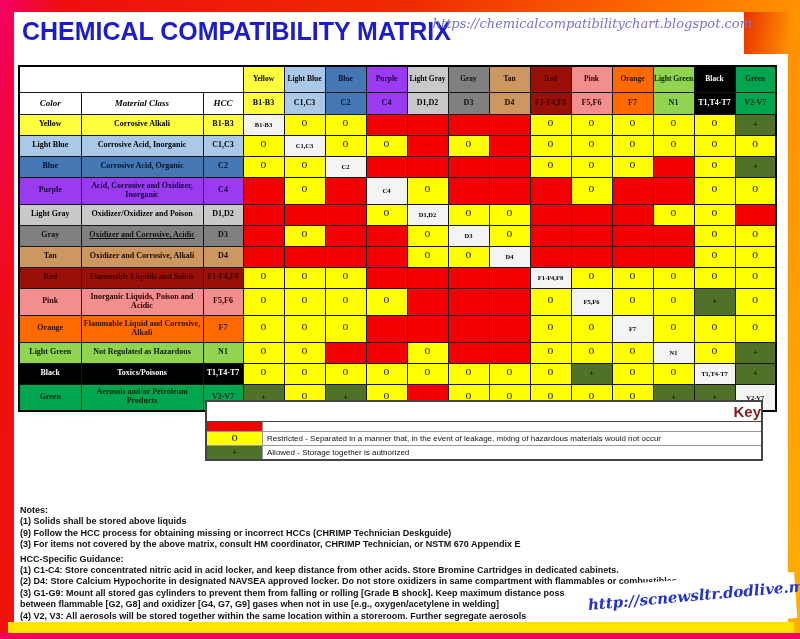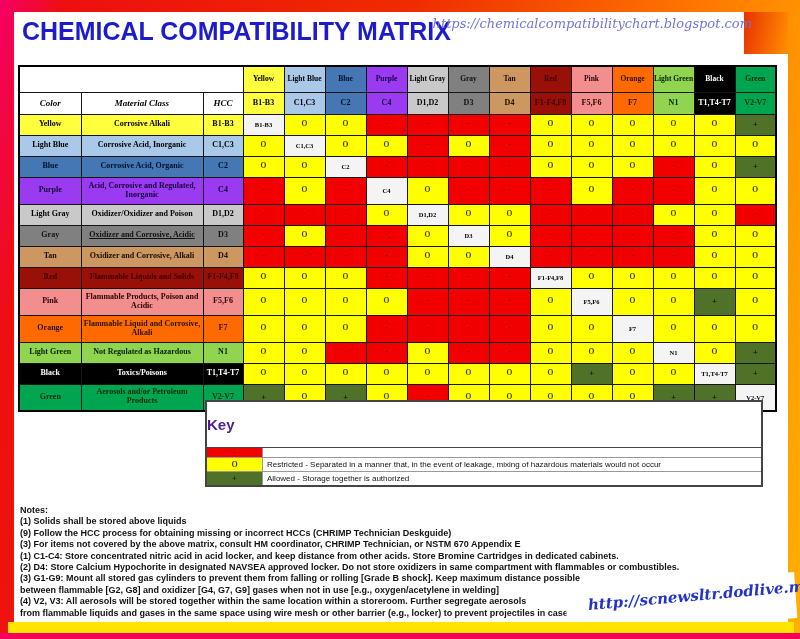--- a/index.html
+++ b/index.html
@@ -26,22 +26,22 @@
   td.rowname{font-size:8px;font-weight:bold;}
   td.rowmat{font-size:8px;font-weight:bold;}
   td.rowhcc{font-size:8px;font-weight:bold;}
   td.cell-P{background:#f20000;color:#8e0000;font-size:8px;font-weight:bold;}
   td.cell-R{background:#ffff00;color:#3d3d00;font-size:7.5px;font-weight:bold;}
   td.cell-A{background:#4f7228;color:#0a1a00;font-size:9px;font-weight:bold;}
   td.cell-D{background:#f4f4f4;color:#000;font-size:6.5px;font-weight:bold;border:2px solid #000;}
   
   .key-box{position:absolute;left:205px;top:400px;width:554px;background:#fff;
     border:2px solid #444;}
-  .key-title{text-align:left;font-size:15px;font-weight:bold;color:#4c1d95;
-    border-bottom:1px solid #444;padding:14px 0;}
+  .key-title{text-align:right;font-size:15px;font-weight:bold;color:#7f1d1d;
+    border-bottom:1px solid #444;padding:1px 0;}
   .key-row{display:flex;border-bottom:1px solid #999;}
   .key-row:last-child{border-bottom:none;}
   .key-swatch{width:55px;flex:0 0 55px;border-right:1px solid #999;display:flex;
     align-items:center;justify-content:center;font-family:"Liberation Serif",serif;
     font-weight:bold;font-size:8px;}
   .key-label{flex:1;font-size:8px;color:#111;padding:2px 4px;display:flex;align-items:center;}
   
   .notes{position:absolute;left:20px;top:505px;width:745px;font-size:9px;font-weight:bold;
     color:#111;line-height:11.4px;}
   .notes .sect{margin-top:3px;}
@@ -169,21 +169,21 @@
           <td class="cell-P">-</td>
           <td class="cell-R">O</td>
           <td class="cell-R">O</td>
           <td class="cell-R">O</td>
           <td class="cell-P">-</td>
           <td class="cell-R">O</td>
           <td class="cell-A">+</td>
         </tr>
         <tr style="height: 27px;">
           <td class="rowname" style="background: rgb(154, 59, 242); color: rgb(22, 0, 58);">Purple</td>
-          <td class="rowmat" style="background: rgb(154, 59, 242); color: rgb(22, 0, 58);">Acid, Corrosive and Regulated, Inorganic</td>
+          <td class="rowmat" style="background: rgb(154, 59, 242); color: rgb(22, 0, 58);">Acid, Corrosive and Oxidizer, Inorganic</td>
           <td class="rowhcc" style="background: rgb(154, 59, 242); color: rgb(22, 0, 58);">C4</td>
           <td class="cell-P">-</td>
           <td class="cell-R">O</td>
           <td class="cell-P">-</td>
           <td class="cell-D">C4</td>
           <td class="cell-R">O</td>
           <td class="cell-P">-</td>
           <td class="cell-P">-</td>
           <td class="cell-P">-</td>
           <td class="cell-R">O</td>
@@ -259,21 +259,21 @@
           <td class="cell-P">-</td>
           <td class="cell-D">F1-F4,F8</td>
           <td class="cell-R">O</td>
           <td class="cell-R">O</td>
           <td class="cell-R">O</td>
           <td class="cell-R">O</td>
           <td class="cell-R">O</td>
         </tr>
         <tr style="height: 27px;">
           <td class="rowname" style="background: rgb(243, 142, 142); color: rgb(43, 0, 0);">Pink</td>
-          <td class="rowmat" style="background: rgb(243, 142, 142); color: rgb(43, 0, 0);">Flammable Products, Poison and Acidic</td>
+          <td class="rowmat" style="background: rgb(243, 142, 142); color: rgb(43, 0, 0);">Inorganic Liquids, Poison and Acidic</td>
           <td class="rowhcc" style="background: rgb(243, 142, 142); color: rgb(43, 0, 0);">F5,F6</td>
           <td class="cell-R">O</td>
           <td class="cell-R">O</td>
           <td class="cell-R">O</td>
           <td class="cell-R">O</td>
           <td class="cell-P">-</td>
           <td class="cell-P">-</td>
           <td class="cell-P">-</td>
           <td class="cell-R">O</td>
           <td class="cell-D">F5,F6</td>
@@ -372,20 +372,21 @@
           <div class="key-label">Allowed - Storage together is authorized</div>
         </div>
       </div>
   </div>
 
   <div class="notes" id="notes-block">
       <div>Notes:</div>
       <div>(1) Solids shall be stored above liquids</div>
       <div>(9) Follow the HCC process for obtaining missing or incorrect HCCs (CHRIMP Technician Deskguide)</div>
       <div>(3) For items not covered by the above matrix, consult HM coordinator, CHRIMP Technician, or NSTM 670 Appendix E</div>
+      <div class="sect">HCC-Specific Guidance:</div>
       <div>(1) C1-C4:  Store concentrated nitric acid in acid locker, and keep distance from other acids.  Store Bromine Cartridges in dedicated cabinets.</div>
       <div>(2) D4:  Store Calcium Hypochorite in designated NAVSEA approved locker.  Do not store oxidizers in same compartment with flammables or combustibles.</div>
       <div>(3) G1-G9: Mount all stored gas cylinders to prevent them from falling or rolling [Grade B shock].  Keep maximum distance possible</div>
       <div>between flammable [G2, G8] and oxidizer [G4, G7, G9] gases when not in use [e.g., oxygen/acetylene in welding]</div>
       <div>(4) V2, V3:  All aerosols will be stored together within the same location within a storeroom.  Further segregate aerosols</div>
       <div>from flammable liquids and gases in the same space using wire mesh or other barrier (e.g., locker) to prevent projectiles in case of fire</div>
     </div>
 
   <div class="url-patch"></div>
   <div class="yellow-strip"></div>

